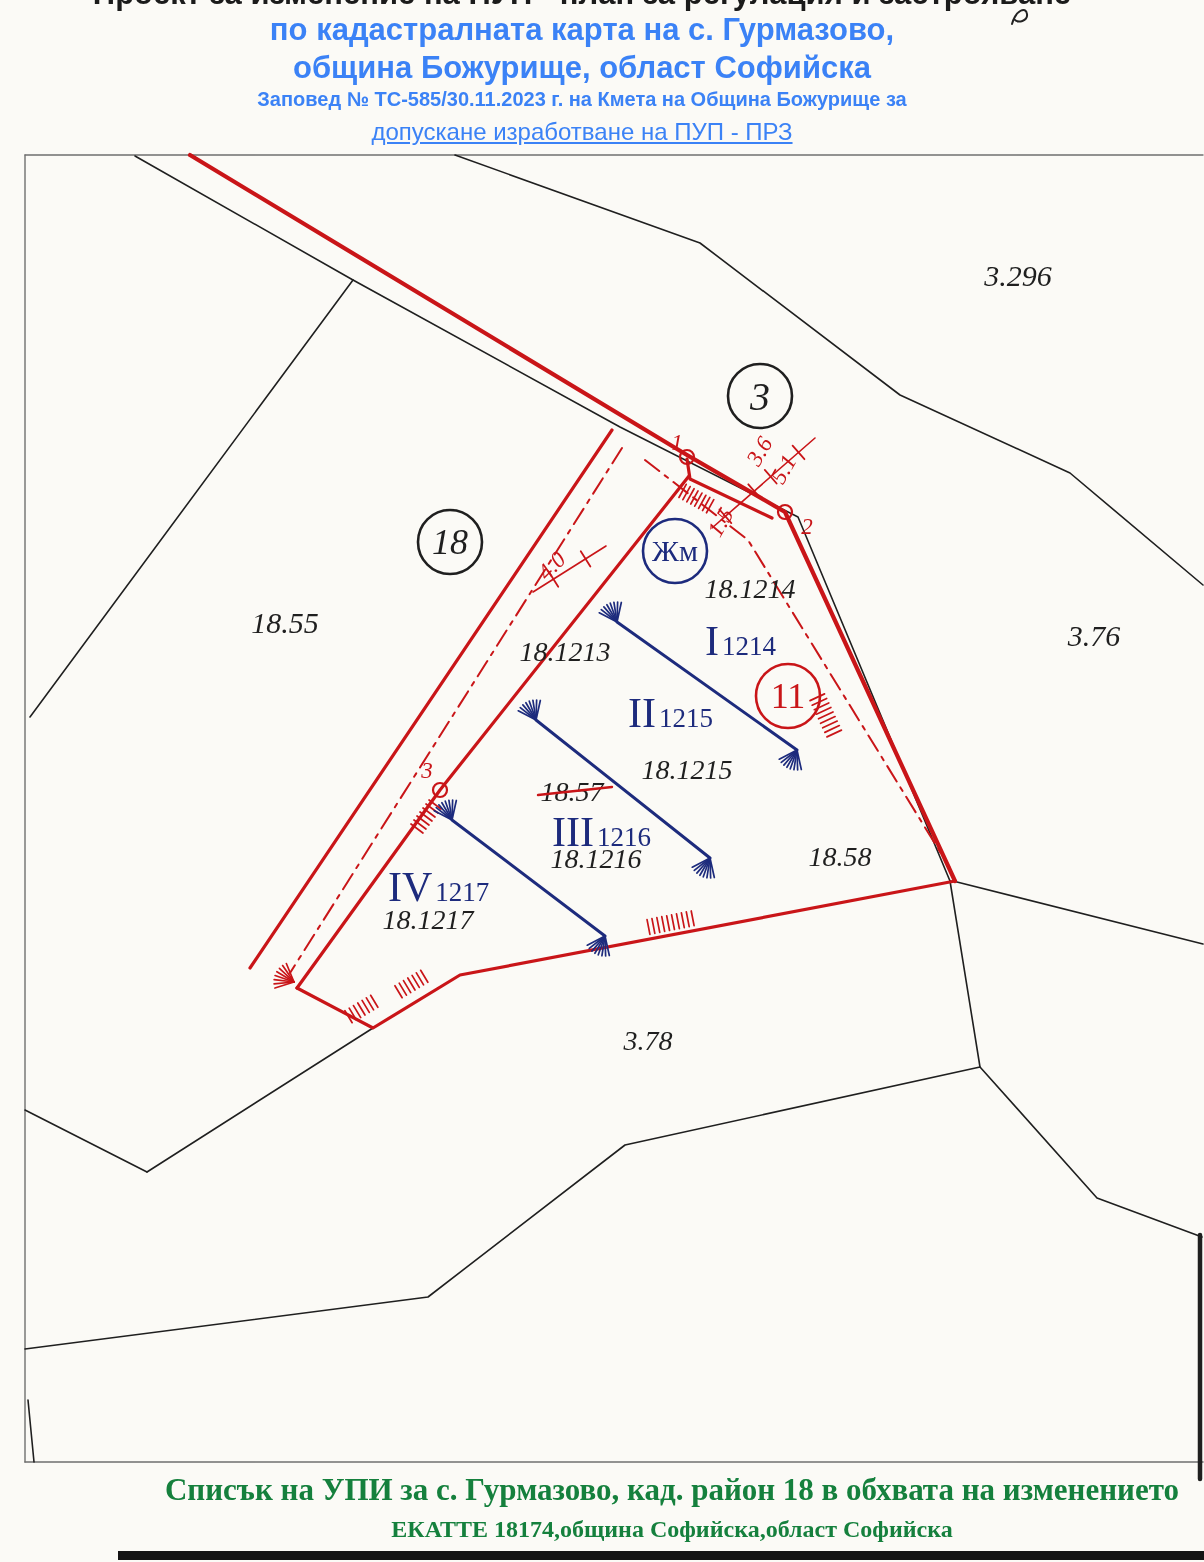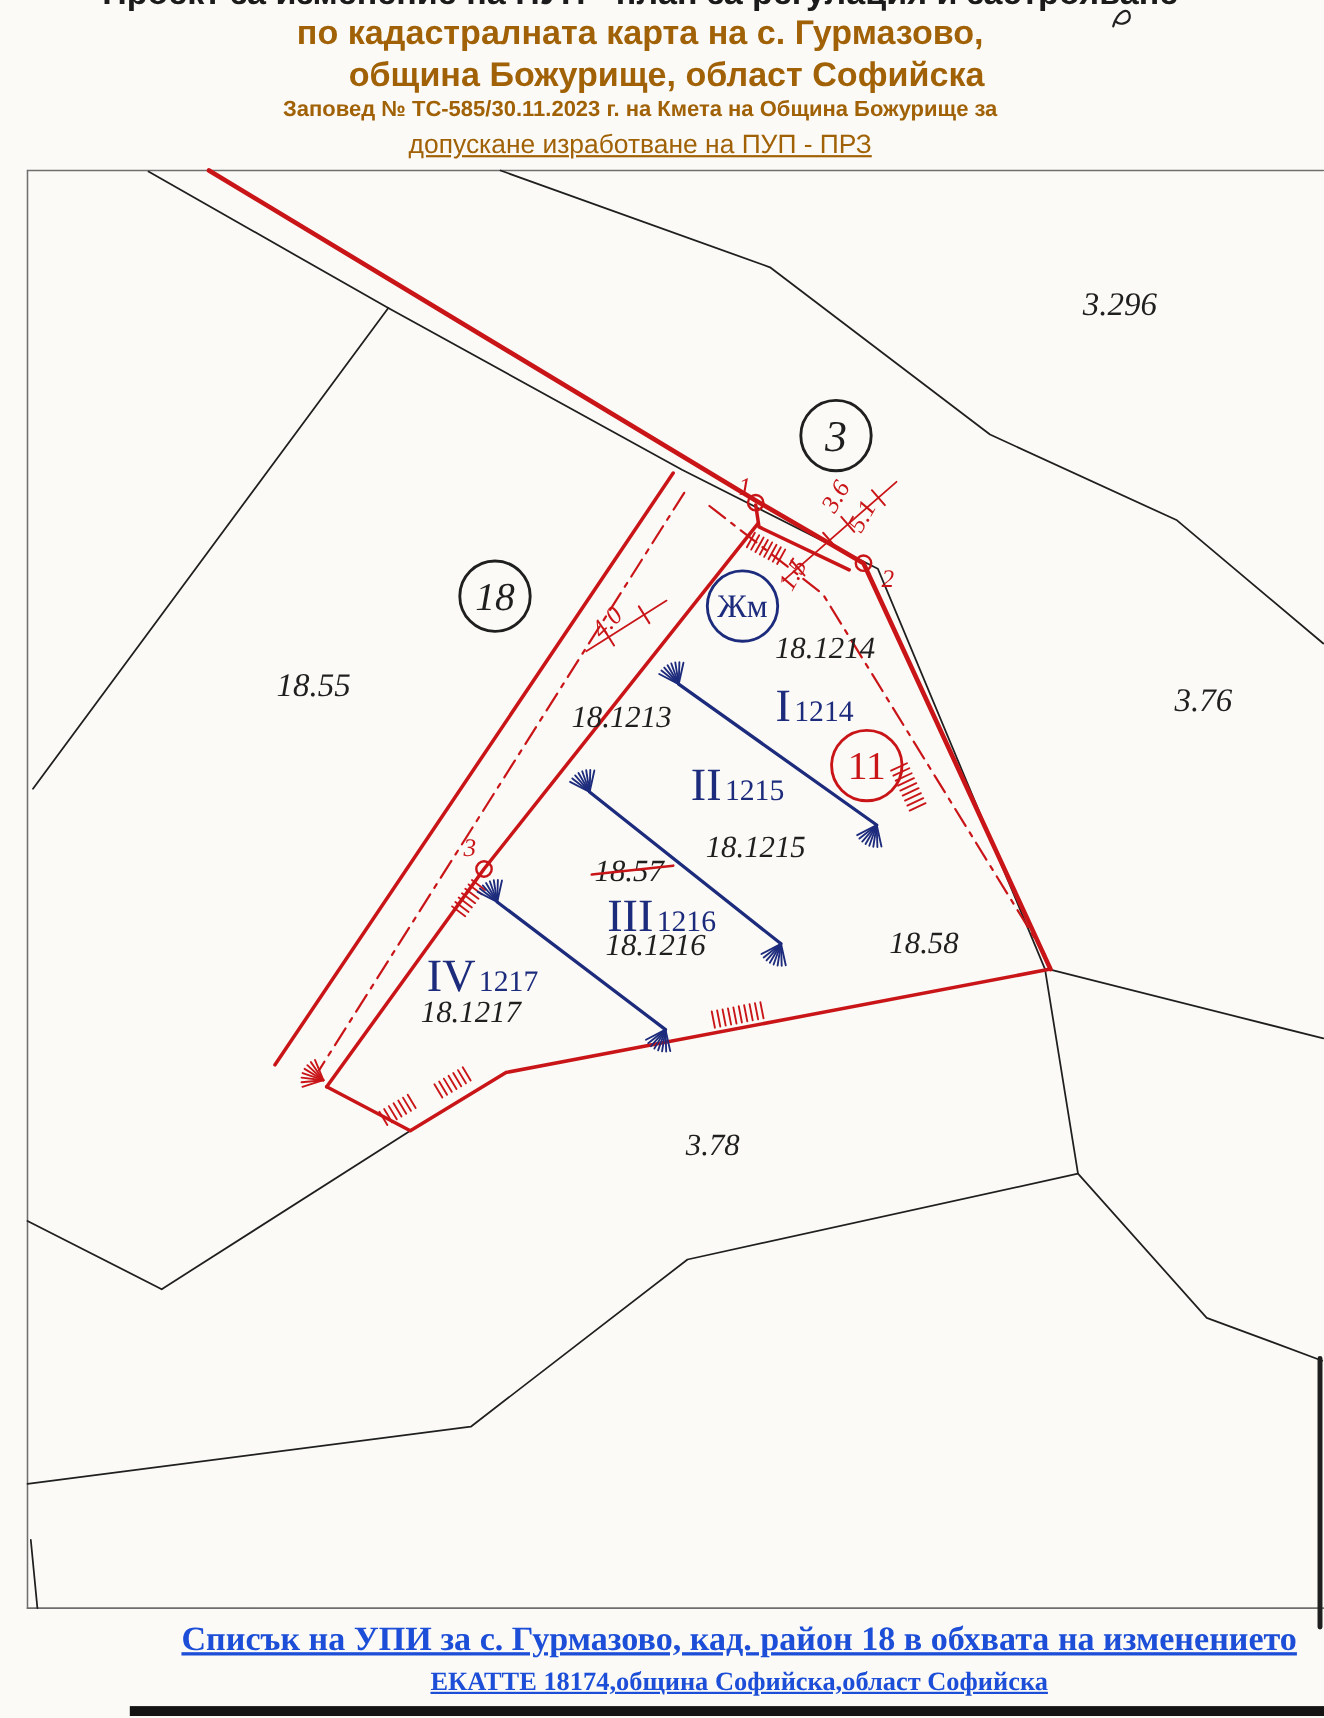--- a/index.html
+++ b/index.html
@@ -1,28 +1,28 @@
 <!DOCTYPE html>
 <html><head>
 <meta charset="utf-8">
 <style>
   html,body{margin:0;padding:0;}
   body{
     width:1204px;height:1562px;position:relative;overflow:hidden;
     background:#fbfaf6;font-family:"Liberation Sans",sans-serif;
   }
-  .hdr-line{position:absolute;left:0;width:1164px;text-align:center;color:#a16207;}
+  .hdr-line{position:absolute;left:0;width:1164px;text-align:center;color:#3b82f6;}
   .hdr-cut{position:absolute;top:0;left:0;width:1164px;height:13px;overflow:hidden;text-align:center;}
   .hdr-cut span{display:block;margin-top:-24px;font-size:31px;font-weight:700;color:#1b1b1b;}
   .h1{top:12px;font-size:31px;font-weight:700;}
-  .h2{top:50px;font-size:31px;font-weight:700;padding-left:24px;}
+  .h2{top:50px;font-size:31px;font-weight:700;}
   .h3{top:88px;font-size:20px;font-weight:700;}
   .h4{top:118px;font-size:24px;font-weight:500;text-decoration:underline;}
-  .ftr{position:absolute;left:140px;width:1064px;text-align:center;color:#1d4ed8;
-       font-family:"Liberation Serif",serif;text-decoration:underline;}
+  .ftr{position:absolute;left:140px;width:1064px;text-align:center;color:#15803d;
+       font-family:"Liberation Serif",serif;}
   .f1{top:1472px;font-size:31px;font-weight:600;}
   .f2{top:1516px;font-size:24px;font-weight:600;}
   .bar{position:absolute;left:118px;top:1551px;width:1086px;height:9px;background:#141414;}
   #map-svg{position:absolute;left:0;top:0;}
   text{user-select:none;}
 </style>
 </head>
 <body>
 
 <div class="hdr-cut">

